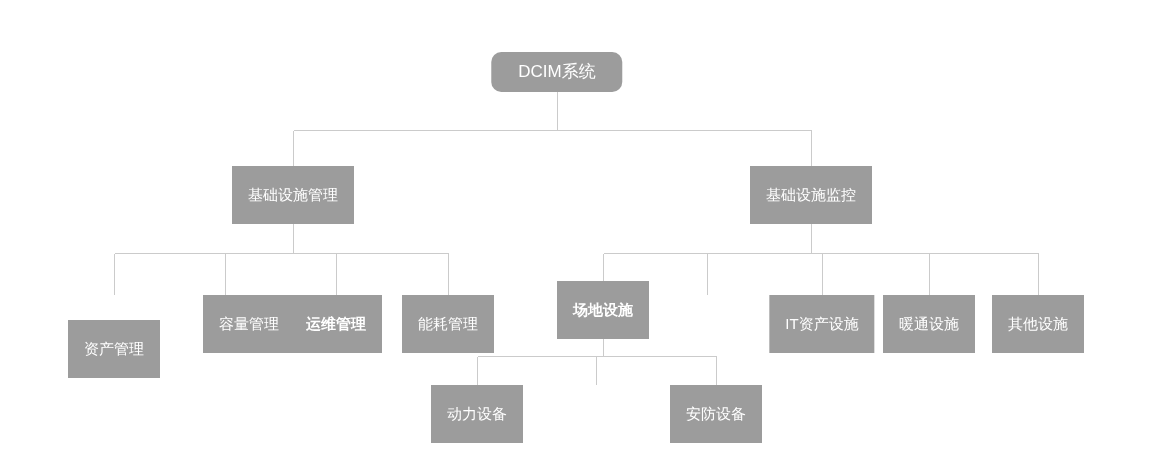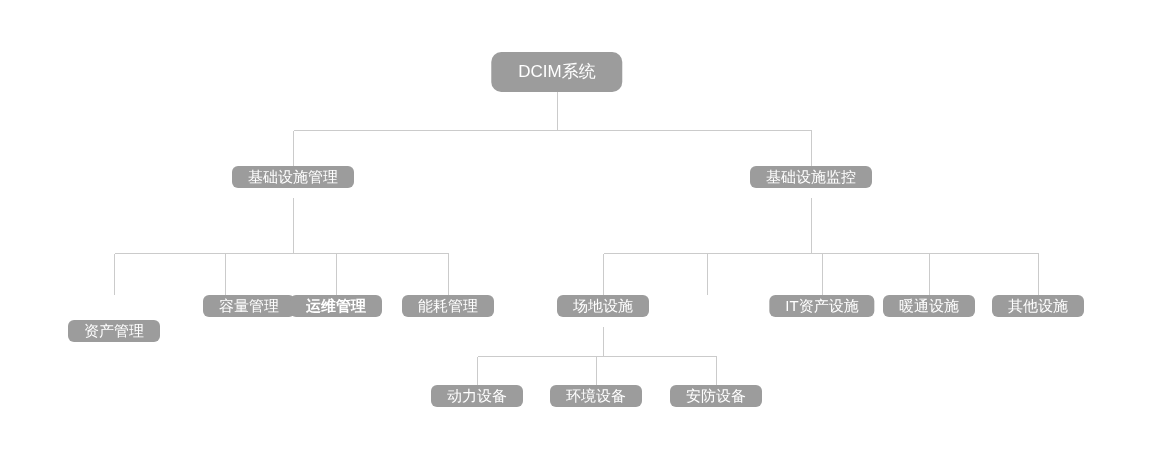--- a/index.html
+++ b/index.html
@@ -26,22 +26,22 @@
     fill: none;
     stroke: var(--line-color, #cbcbcb);
     stroke-width: 1;
     shape-rendering: crispEdges;
   }
   .node {
     position: absolute;
     transform: translateX(-50%);
     background: var(--node-fill, #9c9c9c);
     color: var(--node-text, #ffffff);
-    border-radius: 6px;
-    padding: 2px 16px;
+    border-radius: 0;
+    padding: 20px 16px;
     font-size: 15px;
     line-height: 18px;
     white-space: nowrap;
     text-align: center;
     box-sizing: border-box;
   }
   .node.root {
     font-size: 17px;
     line-height: 20px;
     padding: 10px 27px;
@@ -63,22 +63,21 @@
   <div class="node root" style="left:557px; top:52px;">DCIM系统</div>
 
   <div class="node" style="left:293px; top:166px;">基础设施管理</div>
   <div class="node" style="left:811px; top:166px;">基础设施监控</div>
 
   <div class="node" style="left:114px; top:295px;margin-top:25px;">资产管理</div>
   <div class="node" style="left:225px; top:295px;margin-left:24px;">容量管理</div>
   <div class="node" style="left:336px; top:295px;font-weight:bold;">运维管理</div>
   <div class="node" style="left:448px; top:295px;text-align:right;">能耗管理</div>
 
-  <div class="node" style="left:603px; top:295px;">场地设施</div>
+  <div class="node" style="left:603px; top:281px;font-weight:bold;">场地设施</div>
   <div class="node" style="left:822px; top:295px;">IT资产设施</div>
   <div class="node" style="left:929px; top:295px;">暖通设施</div>
   <div class="node" style="left:1038px; top:295px;">其他设施</div>
 
   <div class="node" style="left:477px; top:385px;">动力设备</div>
-  <div class="node" style="left:596px; top:385px;">环境设备</div>
   <div class="node" style="left:716px; top:385px;">安防设备</div>
 
 </div>
 
 </body></html>

